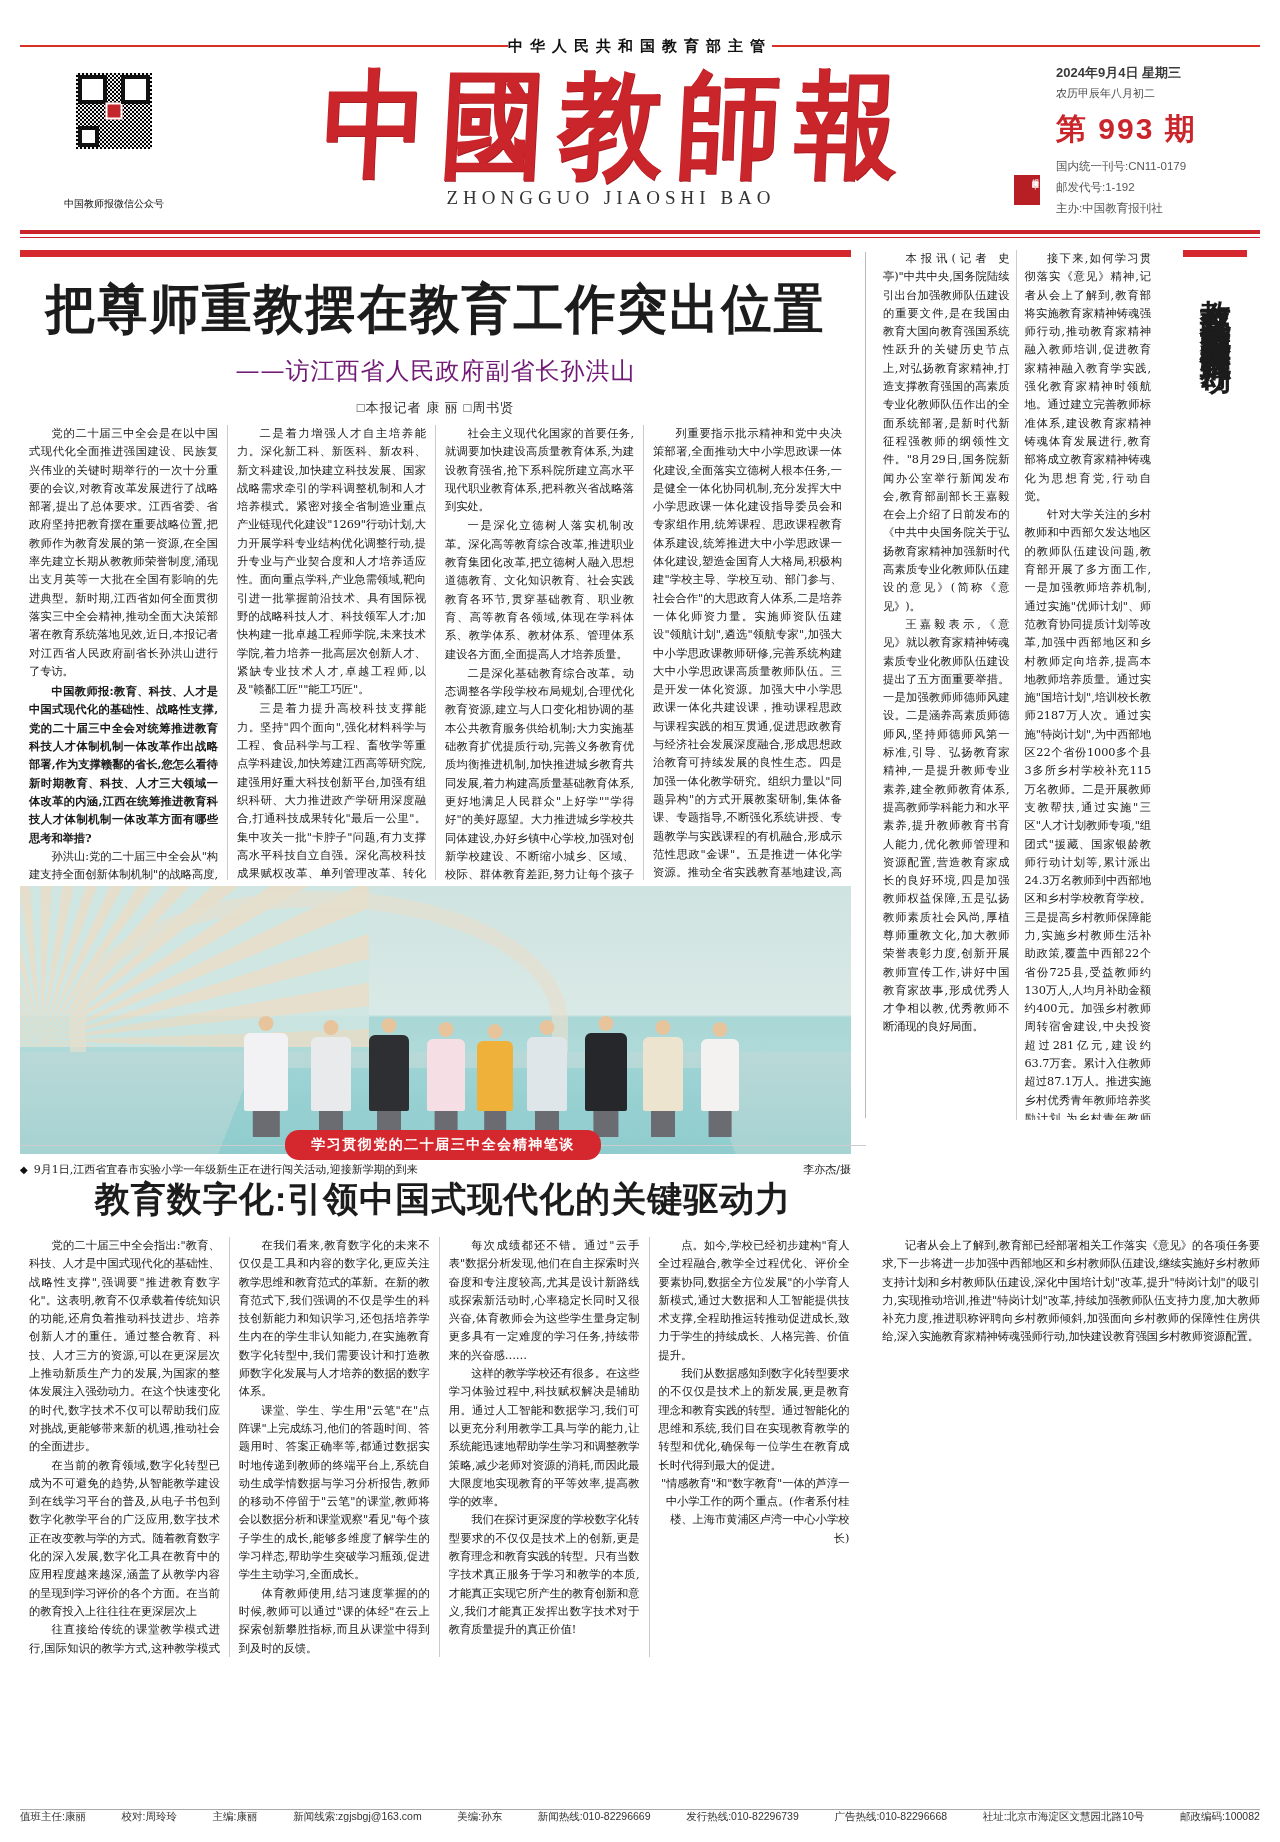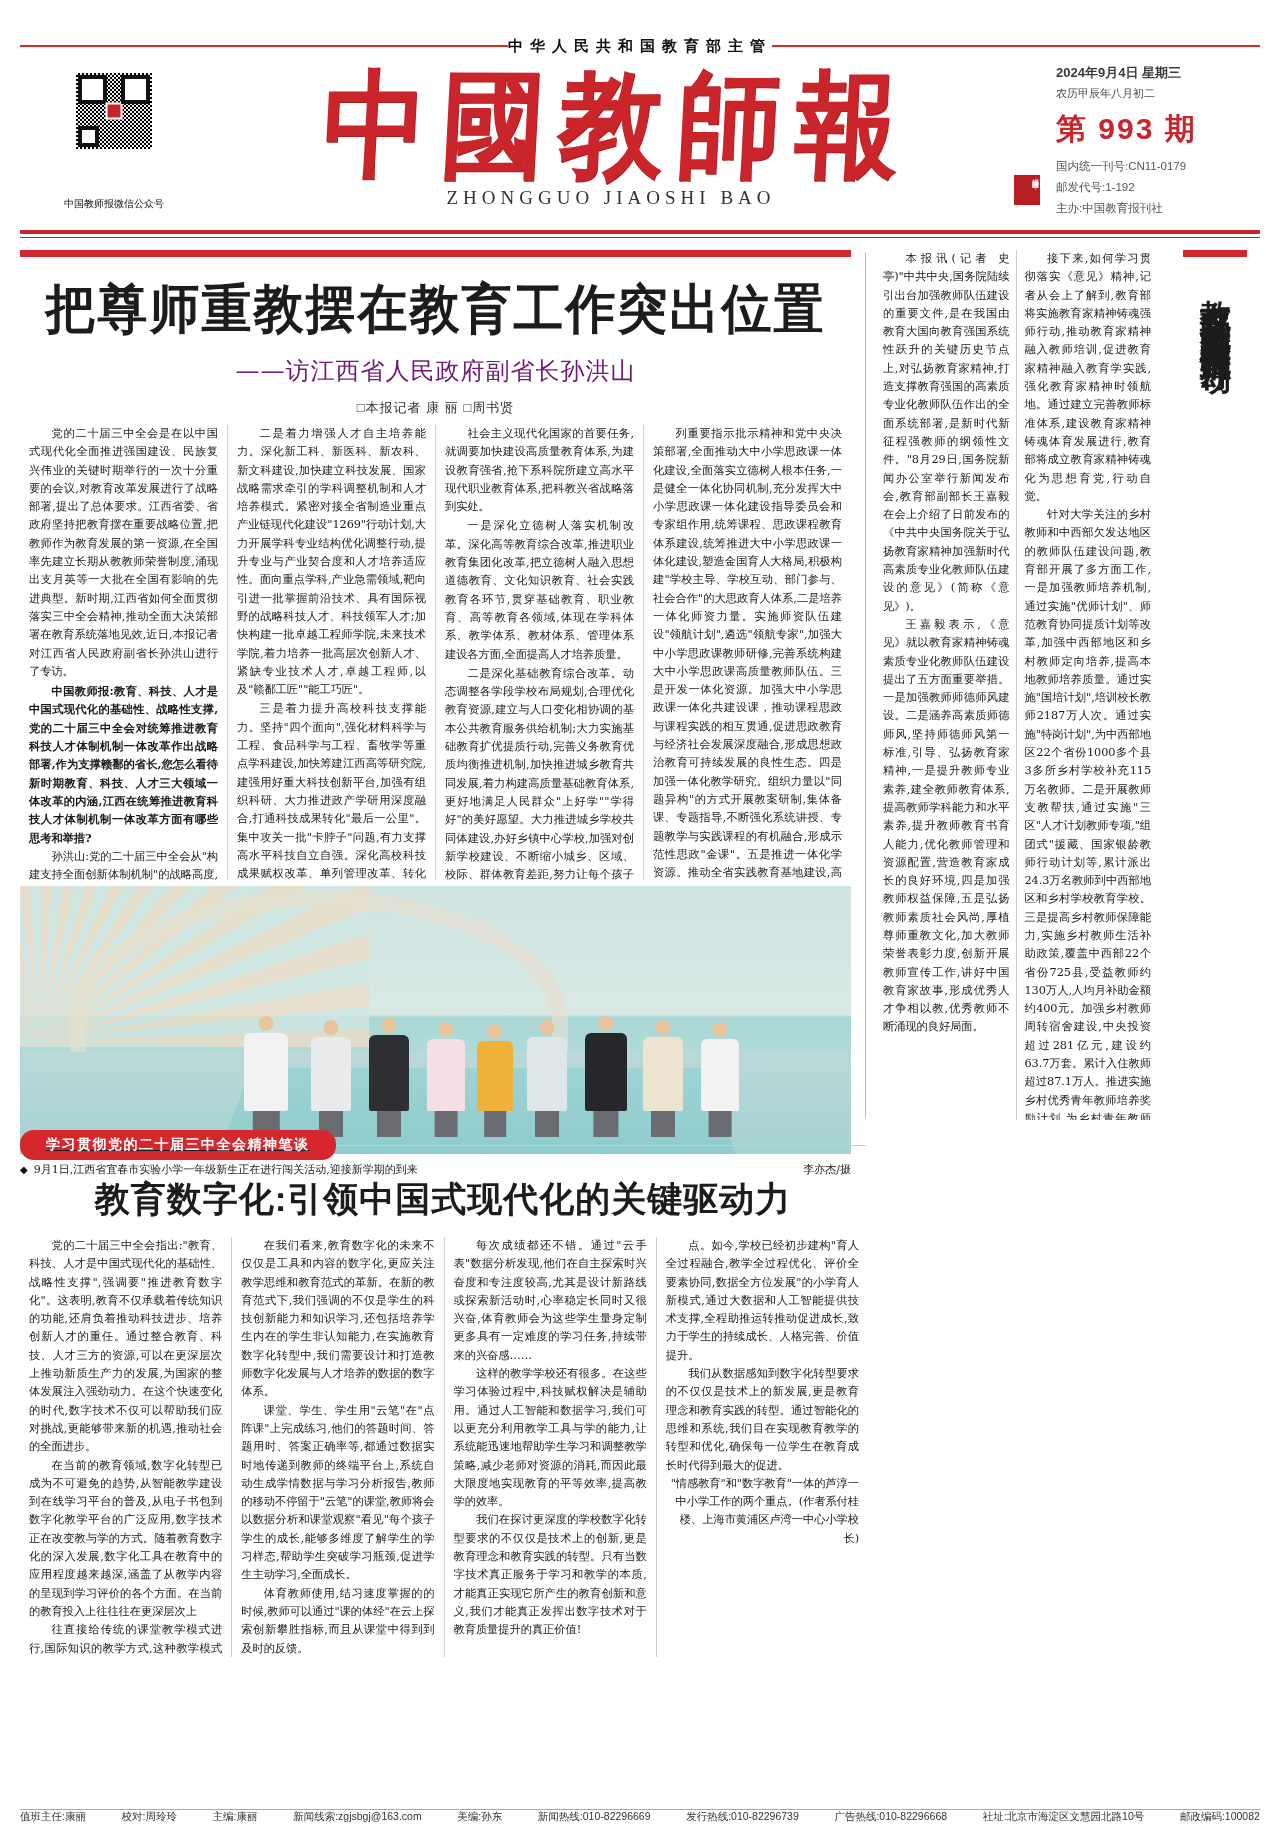--- a/index.html
+++ b/index.html
@@ -314,24 +314,23 @@
     font-weight: bold;
     letter-spacing: 4px;
     line-height: 1.16;
     color: #1c1c1c;
     height: 780px;
   }
 
   
   .banner-row {
     display: flex;
-    justify-content: flex-start;
+    justify-content: center;
     margin-top: 10px;
     position: relative;
-    text-decoration: underline;
   }
   .banner-row::before {
     content: "";
     position: absolute; left: 0; right: 394px; top: 50%;
     height: 1px; background: #ccc;
   }
   .red-pill {
     background: #d5282e;
     color: #fff;
     font-family: "Liberation Sans", "DejaVu Sans", sans-serif;
@@ -567,20 +566,23 @@
       <div class="bcol">
         <p>每次成绩都还不错。通过"云手表"数据分析发现,他们在自主探索时兴奋度和专注度较高,尤其是设计新路线或探索新活动时,心率稳定长同时又很兴奋,体育教师会为这些学生量身定制更多具有一定难度的学习任务,持续带来的兴奋感……</p>
         <p>这样的教学学校还有很多。在这些学习体验过程中,科技赋权解决是辅助用。通过人工智能和数据学习,我们可以更充分利用教学工具与学的能力,让系统能迅速地帮助学生学习和调整教学策略,减少老师对资源的消耗,而因此最大限度地实现教育的平等效率,提高教学的效率。</p>
         <p>我们在探讨更深度的学校数字化转型要求的不仅仅是技术上的创新,更是教育理念和教育实践的转型。只有当数字技术真正服务于学习和教学的本质,才能真正实现它所产生的教育创新和意义,我们才能真正发挥出数字技术对于教育质量提升的真正价值!</p>
       </div>
       <div class="bcol">
         <p>点。如今,学校已经初步建构"育人全过程融合,教学全过程优化、评价全要素协同,数据全方位发展"的小学育人新模式,通过大数据和人工智能提供技术支撑,全程助推运转推动促进成长,致力于学生的持续成长、人格完善、价值提升。</p>
         <p>我们从数据感知到数字化转型要求的不仅仅是技术上的新发展,更是教育理念和教育实践的转型。通过智能化的思维和系统,我们目在实现教育教学的转型和优化,确保每一位学生在教育成长时代得到最大的促进。</p>
         <p class="sig">"情感教育"和"数字教育"一体的芦淳一中小学工作的两个重点。(作者系付桂楼、上海市黄浦区卢湾一中心小学校长)</p>
       </div>
+    </div>
+    <div class="bottom-right">
+      <p>记者从会上了解到,教育部已经部署相关工作落实《意见》的各项任务要求,下一步将进一步加强中西部地区和乡村教师队伍建设,继续实施好乡村教师支持计划和乡村教师队伍建设,深化中国培计划"改革,提升"特岗计划"的吸引力,实现推动培训,推进"特岗计划"改革,持续加强教师队伍支持力度,加大教师补充力度,推进职称评聘向乡村教师倾斜,加强面向乡村教师的保障性住房供给,深入实施教育家精神铸魂强师行动,加快建设教育强国乡村教师资源配置。</p>
     </div>
   </div>
 
   <div class="footer">
     <span>值班主任:康丽</span>
     <span>校对:周玲玲</span>
     <span>主编:康丽</span>
     <span>新闻线索:zgjsbgj@163.com</span>
     <span>美编:孙东</span>
     <span>新闻热线:010-82296669</span>

